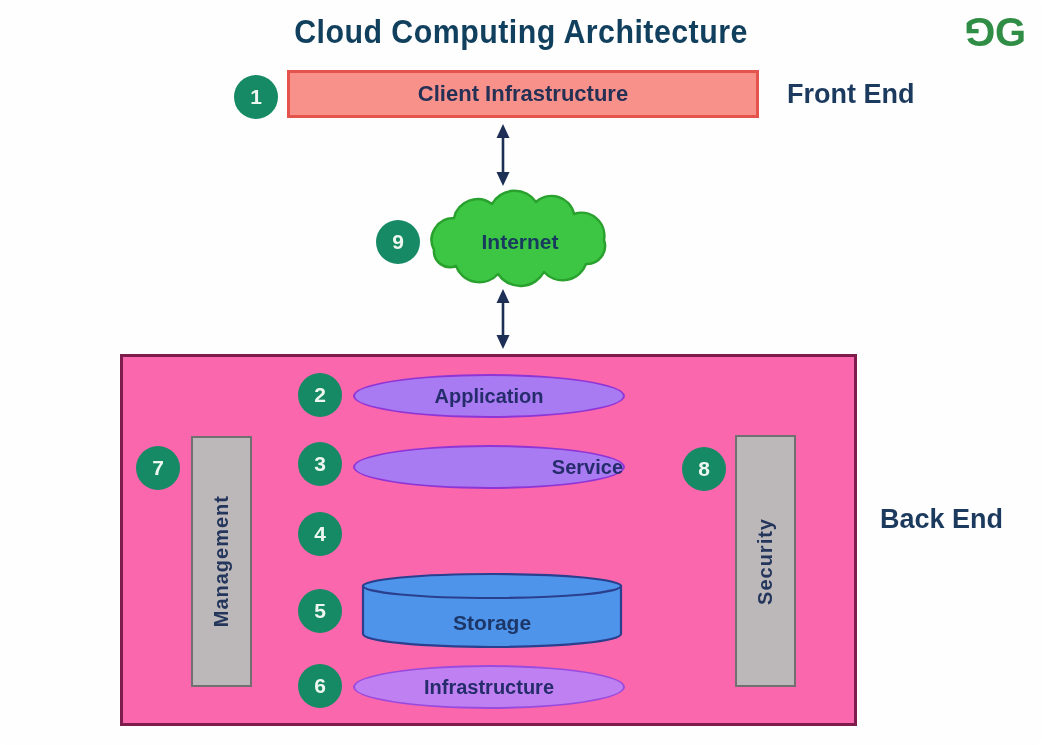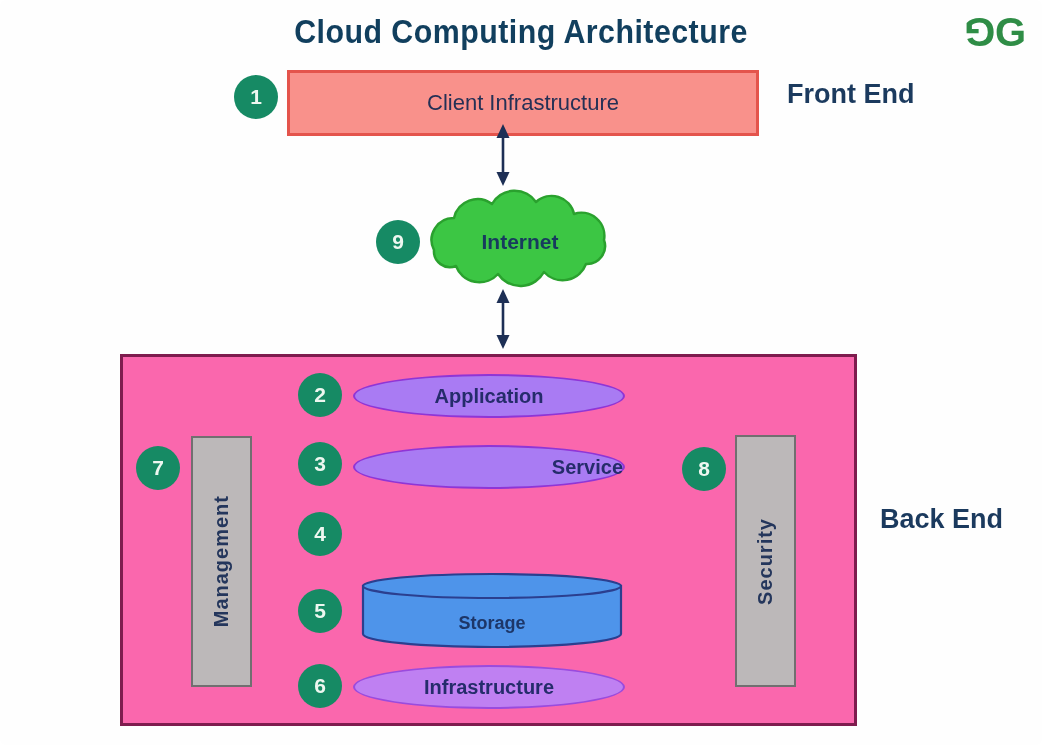--- a/index.html
+++ b/index.html
@@ -49,25 +49,25 @@
     color: #edf7f0;
     font-size: 21px;
     font-weight: bold;
     z-index: 5;
   }
 
   
   .client-box {
     position: absolute;
     left: 287px; top: 70px;
-    width: 472px; height: 66px;
+    width: 472px; height: 48px;
     background: #f9918b;
     border: 3px solid #e4544c;
     display: flex; align-items: center; justify-content: center;
-    font-size: 22px; font-weight: 400; color: #253055;
+    font-size: 22px; font-weight: 700; color: #253055;
   }
 
   .section-label {
     position: absolute;
     font-size: 27px;
     font-weight: 600;
     color: #1b3a5e;
     white-space: nowrap;
   }
   .front-end-label { left: 787px; top: 79px; }
@@ -129,21 +129,21 @@
   .oval-service     { top: 445px; justify-content: flex-end; }
   .oval-runtime     { top: 515px; }
   .oval-infrastructure { top: 665px; background: #bf80f2; border-color: #9a4bde; }
 
   
   .cylinder-wrap { position: absolute; left: 361px; top: 572px; width: 262px; height: 80px; z-index: 3; }
   .cylinder-label {
     position: absolute;
     left: 0; top: 34px; width: 100%; height: 34px;
     display: flex; align-items: center; justify-content: center;
-    font-size: 18px; font-weight: 600; color: #1d3668;
+    font-size: 21px; font-weight: 600; color: #1d3668;
   }
 </style>
 </head>
 <body>
 
 <div class="stage">
 
   <div class="title">Cloud Computing Architecture</div>
 
   <div class="logo">

